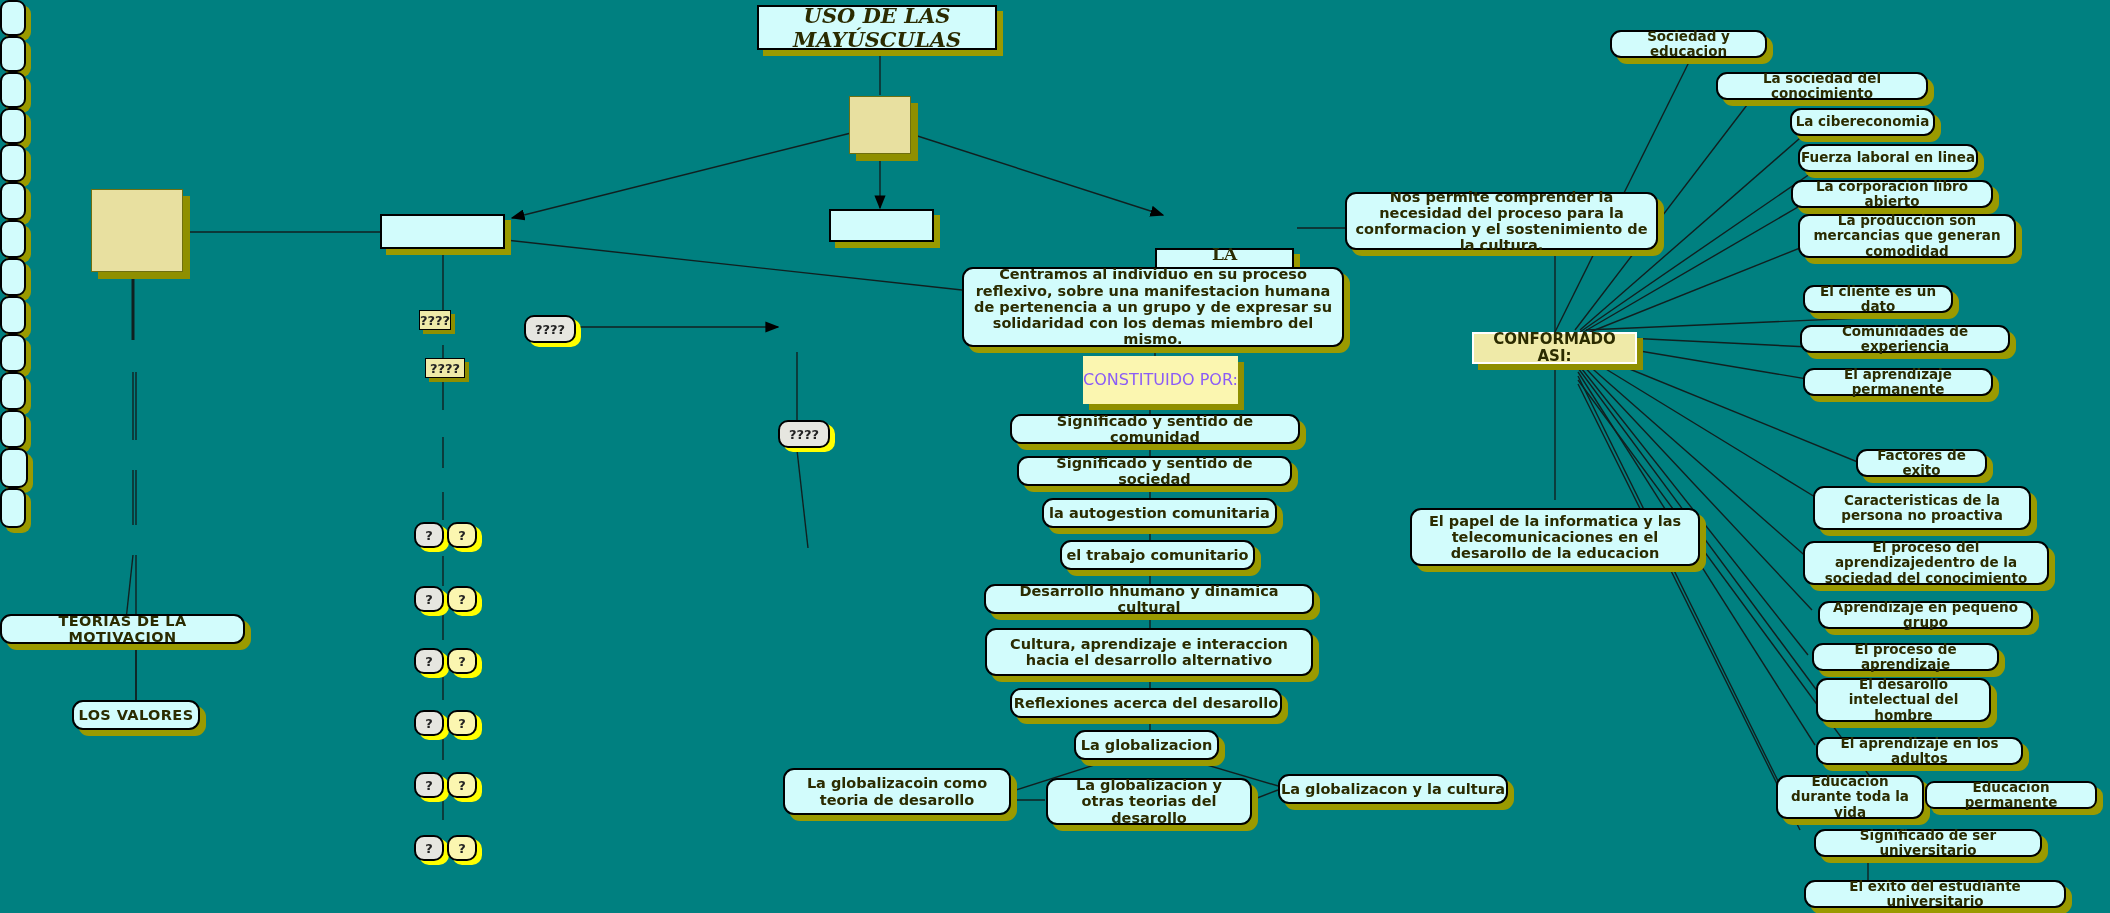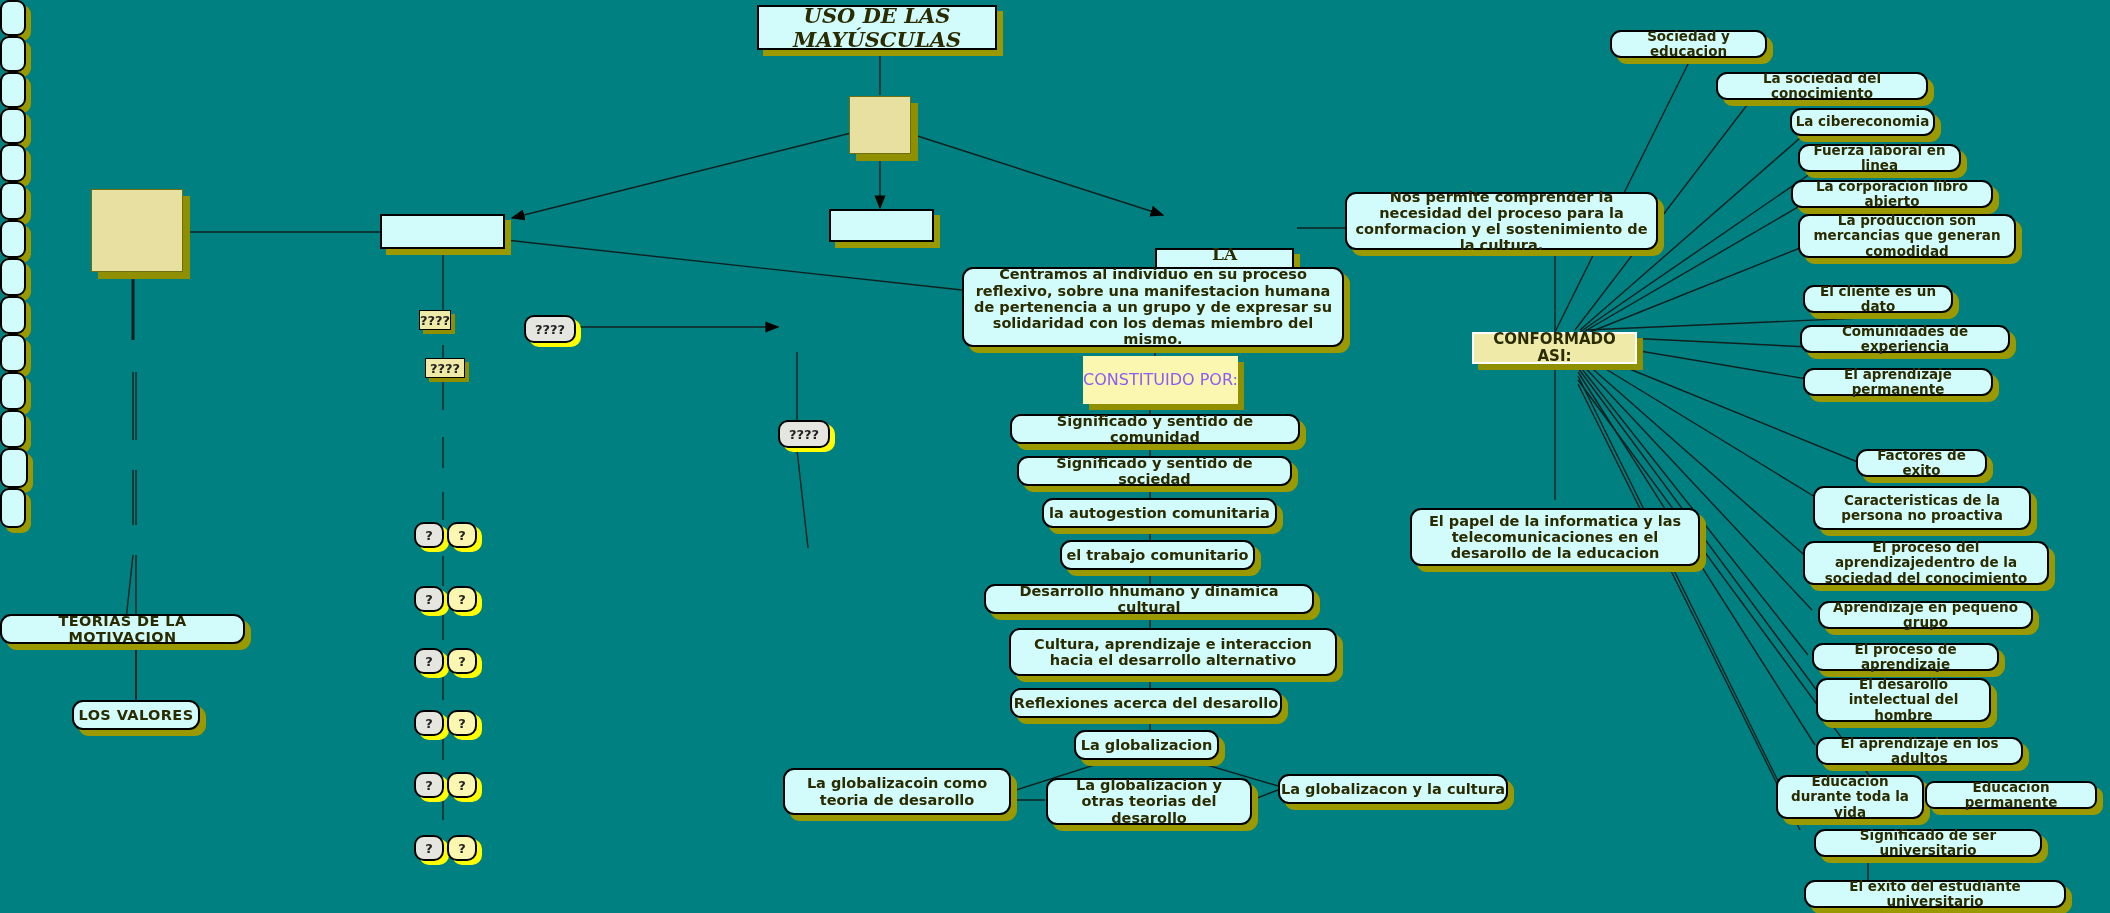--- a/index.html
+++ b/index.html
@@ -196,36 +196,36 @@
 
   <div class="node cyan rounded" style="left:962px;top:267px;width:382px;height:80px;font-size:14.5px;padding:0 8px;">Centramos al individuo en su proceso reflexivo, sobre una manifestacion humana de pertenencia a un grupo y de expresar su solidaridad con los demas miembro del mismo.</div>
 
   <div class="node yellow-nb" style="left:1083px;top:356px;width:155px;height:48px;font-size:16px;font-weight:normal;color:#8b5cf6;">CONSTITUIDO POR:</div>
 
   <div class="node cyan rounded" style="left:1010px;top:414px;width:290px;height:30px;font-size:14.5px;">Significado y sentido de comunidad</div>
   <div class="node cyan rounded" style="left:1017px;top:456px;width:275px;height:30px;font-size:14.5px;">Significado y sentido de sociedad</div>
   <div class="node cyan rounded" style="left:1042px;top:498px;width:235px;height:30px;font-size:14.5px;">la autogestion comunitaria</div>
   <div class="node cyan rounded" style="left:1060px;top:540px;width:195px;height:30px;font-size:14.5px;">el trabajo comunitario</div>
   <div class="node cyan rounded" style="left:984px;top:584px;width:330px;height:30px;font-size:14.5px;">Desarrollo hhumano y dinamica cultural</div>
-  <div class="node cyan rounded" style="left:985px;top:628px;width:328px;height:48px;font-size:14.5px;padding:0 7px;margin-left:24px;">Cultura, aprendizaje e interaccion hacia el desarrollo alternativo</div>
+  <div class="node cyan rounded" style="left:985px;top:628px;width:328px;height:48px;font-size:14.5px;padding:0 7px;">Cultura, aprendizaje e interaccion hacia el desarrollo alternativo</div>
   <div class="node cyan rounded" style="left:1010px;top:688px;width:272px;height:30px;font-size:14.5px;">Reflexiones acerca del desarollo</div>
   <div class="node cyan rounded" style="left:1074px;top:730px;width:145px;height:30px;font-size:14.5px;">La globalizacion</div>
 
   <div class="node cyan rounded" style="left:783px;top:768px;width:228px;height:47px;font-size:14.5px;padding:0 6px;">La globalizacoin como teoria de desarollo</div>
   <div class="node cyan rounded" style="left:1046px;top:778px;width:206px;height:47px;font-size:14.5px;padding:0 20px;">La globalizacion y otras teorias del desarollo</div>
   <div class="node cyan rounded" style="left:1278px;top:774px;width:230px;height:30px;font-size:14.5px;">La globalizacon y la cultura</div>
 
   <div class="node cyan rounded" style="left:1410px;top:508px;width:290px;height:58px;font-size:14.5px;padding:8px 8px;">El papel de la informatica y las telecomunicaciones en el desarollo de la educacion</div>
 
   <div class="node yellow-plain" style="left:1472px;top:313px;width:165px;height:32px;font-size:15px;margin-top:19px;">CONFORMADO ASI:</div>
 
   <div class="node cyan rounded" style="left:1610px;top:30px;width:157px;height:28px;font-size:13.5px;border-radius:11px;">Sociedad y educacion</div>
   <div class="node cyan rounded" style="left:1716px;top:72px;width:212px;height:28px;font-size:13.5px;">La sociedad del conocimiento</div>
   <div class="node cyan rounded" style="left:1790px;top:108px;width:145px;height:28px;font-size:13.5px;">La cibereconomia</div>
-  <div class="node cyan rounded" style="left:1798px;top:144px;width:163px;height:28px;font-size:13.5px;">Fuerza laboral en linea</div>
+  <div class="node cyan rounded" style="left:1798px;top:144px;width:180px;height:28px;font-size:13.5px;">Fuerza laboral en linea</div>
   <div class="node cyan rounded" style="left:1791px;top:180px;width:202px;height:28px;font-size:13.5px;">La corporacion libro abierto</div>
   <div class="node cyan rounded" style="left:1798px;top:214px;width:218px;height:44px;font-size:13.5px;padding:0 6px;">La produccion son mercancias que generan comodidad</div>
   <div class="node cyan rounded" style="left:1803px;top:285px;width:150px;height:28px;font-size:13.5px;">El cliente es un dato</div>
   <div class="node cyan rounded" style="left:1800px;top:325px;width:210px;height:28px;font-size:13.5px;">Comunidades de experiencia</div>
   <div class="node cyan rounded" style="left:1803px;top:368px;width:190px;height:28px;font-size:13.5px;">El aprendizaje permanente</div>
   <div class="node cyan rounded" style="left:1856px;top:449px;width:131px;height:28px;font-size:13.5px;">Factores de exito</div>
   <div class="node cyan rounded" style="left:1813px;top:486px;width:218px;height:44px;font-size:13.5px;padding:0 6px;">Caracteristicas de la persona no proactiva</div>
   <div class="node cyan rounded" style="left:1803px;top:541px;width:246px;height:44px;font-size:13.5px;padding:0 5px;">El proceso del aprendizajedentro de la sociedad del conocimiento</div>
   <div class="node cyan rounded" style="left:1818px;top:601px;width:215px;height:28px;font-size:13.5px;">Aprendizaje en pequeño grupo</div>
   <div class="node cyan rounded" style="left:1812px;top:643px;width:187px;height:28px;font-size:13.5px;">El proceso de aprendizaje</div>

